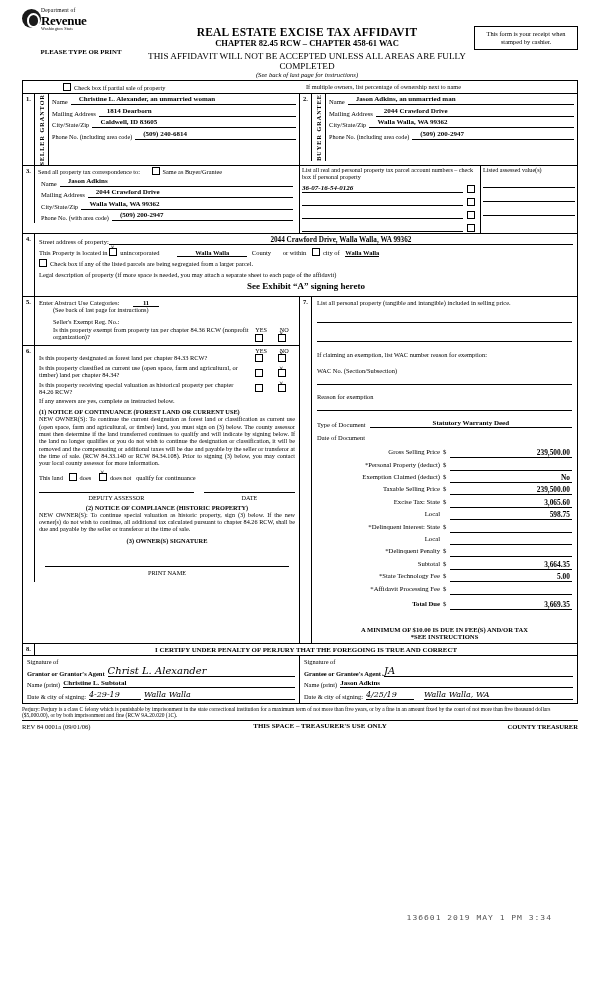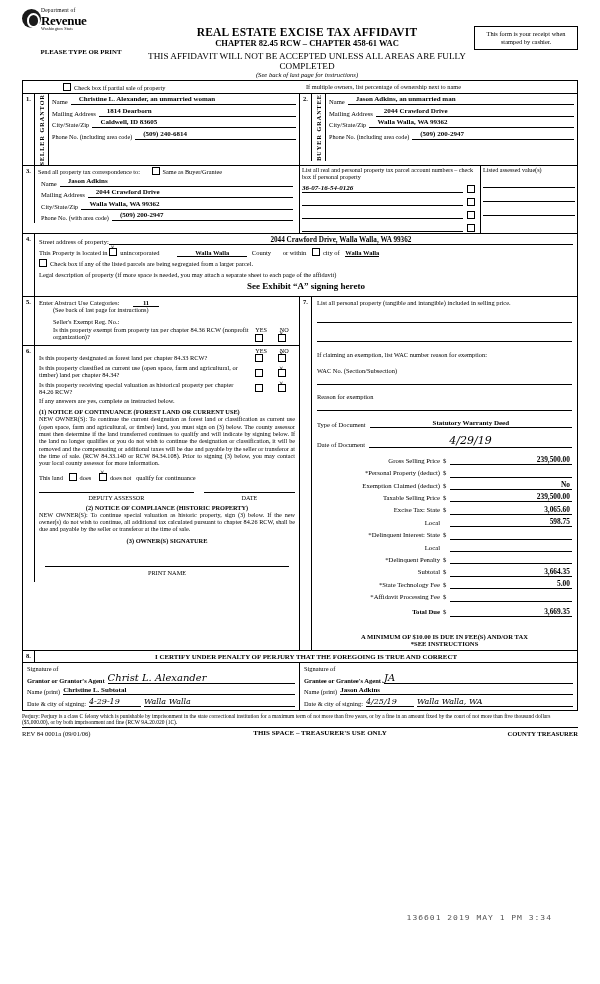--- a/index.html
+++ b/index.html
@@ -30,21 +30,21 @@
   .half{width:50%;box-sizing:border-box;}
   .cols{display:flex;}
   .numbox{width:13px;border-right:1px solid #000;font-size:6.5px;font-weight:bold;text-align:center;box-sizing:border-box;padding-top:1px;}
   .vert{writing-mode:vertical-rl;transform:rotate(180deg);font-size:6.2px;font-weight:bold;letter-spacing:1px;text-align:center;}
   .fieldrow{display:flex;align-items:flex-end;font-size:6.6px;padding:1.4px 3px 0 3px;}
   .flabel{white-space:nowrap;margin-right:3px;}
   .fval{flex:1;border-bottom:.9px solid #000;font-weight:bold;font-size:7px;padding-left:8px;min-height:9px;}
   .small{font-size:6.2px;}
   .b{font-weight:bold;}
   .blank{border-bottom:.9px solid #000;height:9px;}
-  .money-row{display:flex;align-items:center;font-size:6.7px;margin-top:2.4px;}
+  .money-row{display:flex;align-items:flex-start;font-size:6.7px;margin-top:2.4px;}
   .money-label{flex:1;text-align:right;padding-right:3px;white-space:nowrap;}
   .dollar{width:7px;}
   .money-val{width:120px;border-bottom:.9px solid #000;text-align:right;font-weight:bold;font-size:7.4px;padding-right:2px;min-height:9px;}
   .center{text-align:center;}
   .handwrite{font-family:"DejaVu Serif",serif;font-style:italic;}
   .perj{font-size:5.5px;line-height:1.15;}
   .barcode{position:absolute;right:26px;top:905px;font-size:8px;letter-spacing:1px;color:#555;font-family:"DejaVu Sans Mono",monospace;transform:scaleY(.8);}
 </style>
 </head>
 <body>
@@ -325,21 +325,20 @@
             <div class="blank" style="margin-top:1px;"></div>
             <div style="font-size:6.4px;margin-top:8px;">Reason for exemption</div>
             <div class="blank" style="margin-top:1px;"></div>
 
             <div style="display:flex;align-items:flex-end;font-size:6.5px;margin-top:8px;">
               <span style="white-space:nowrap;">Type of Document</span>
               <span class="b" style="flex:1;border-bottom:.9px solid #000;margin-left:4px;font-size:7px;text-align:center;">Statutory Warranty Deed</span>
             </div>
             <div style="display:flex;align-items:flex-end;font-size:6.5px;margin-top:6px;">
               <span style="white-space:nowrap;">Date of Document</span>
-              <span class="handwrite" style="flex:1;border-bottom:.9px solid #000;margin-left:4px;font-size:11px;text-align:center;">4/29/19</span>
             </div>
 
             <div style="margin-top:7px;">
               <div class="money-row">
                     <span class="money-label">Gross Selling Price</span>
                     <span class="dollar">$</span>
                     <span class="money-val">239,500.00</span>
                   </div>
               <div class="money-row">
                     <span class="money-label">*Personal Property (deduct)</span>
@@ -438,21 +437,21 @@
             <span class="b" style="font-size:6.5px;white-space:nowrap;">Grantee or Grantee's Agent</span>
             <span class="handwrite" style="flex:1;border-bottom:.9px solid #000;font-size:10px;margin-left:3px;">JA</span>
           </div>
           <div style="display:flex;align-items:flex-end;margin-top:2px;">
             <span style="font-size:6.4px;white-space:nowrap;">Name (print)</span>
             <span class="b" style="flex:1;border-bottom:.9px solid #000;font-size:7px;margin-left:3px;">Jason Adkins</span>
           </div>
           <div style="display:flex;align-items:flex-end;margin-top:2px;">
             <span style="font-size:6.4px;white-space:nowrap;">Date &amp; city of signing:</span>
             <span class="handwrite" style="width:48px;border-bottom:.9px solid #000;font-size:8px;margin-left:3px;">4/25/19</span>
-            <span class="handwrite" style="flex:1;border-bottom:.9px solid #000;font-size:8px;margin-left:3px;">Walla Walla, WA</span>
+            <span class="handwrite" style="flex:1;border-bottom:.9px solid #000;font-size:8px;margin-left:10px;">Walla Walla, WA</span>
           </div>
         </div>
       </div>
     </div>
   </div>
 
   <div class="perj" style="margin-top:2px;">Perjury:  Perjury is a class C felony which is punishable by imprisonment in the state correctional institution for a maximum term of not more than five years, or by a fine in an amount fixed by the court of not more than five thousand dollars ($5,000.00), or by both imprisonment and fine (RCW 9A.20.020 (1C).</div>
   <div style="display:flex;align-items:flex-end;margin-top:2px;border-top:1px solid #000;padding-top:1px;">
     <div style="width:150px;font-size:6.6px;">REV 84 0001a (09/01/06)</div>
     <div style="flex:1;text-align:center;font-size:7px;font-weight:bold;">THIS SPACE – TREASURER'S USE ONLY</div>

